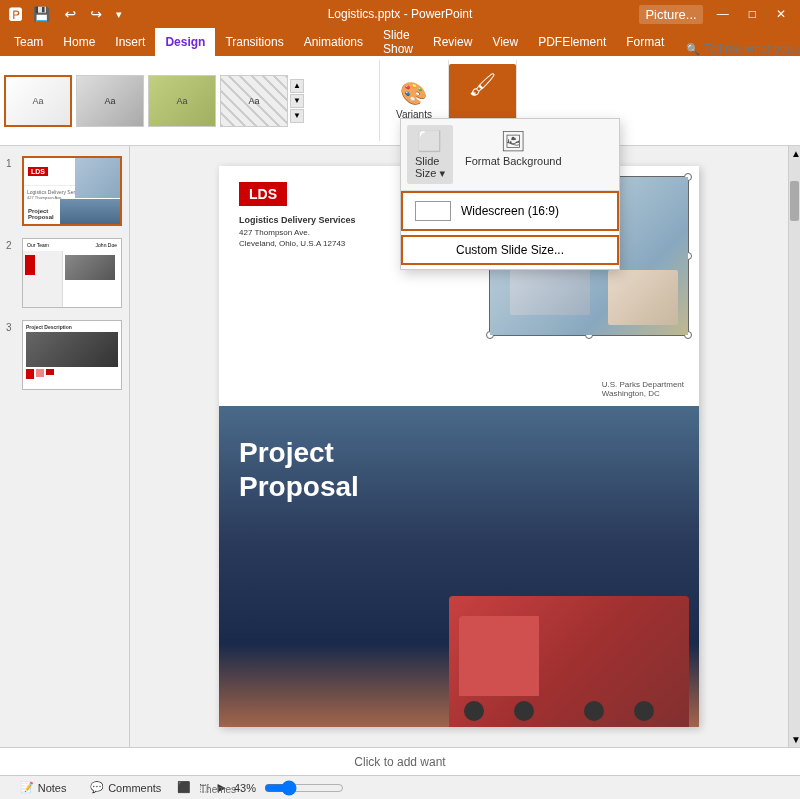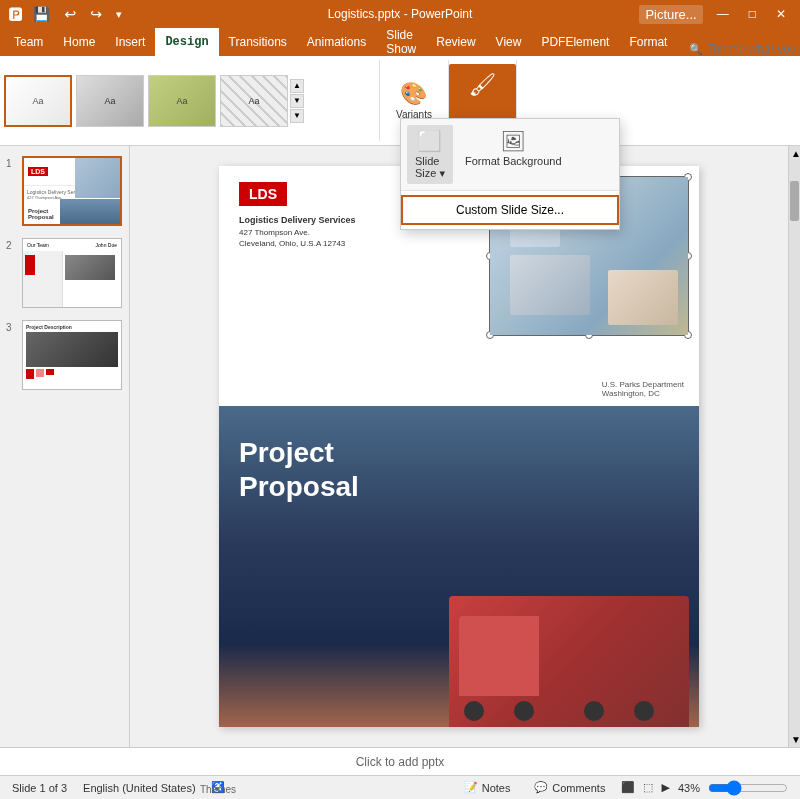--- a/index.html
+++ b/index.html
@@ -34,23 +34,22 @@
       padding: 4px 10px;
       font-size: 12px;
       color: white;
       cursor: pointer;
       height: 100%;
       display: flex;
       align-items: center;
     }
     .ribbon-tab.active {
       background: white;
-      color: #14532d;
+      color: #6d28d9;
       font-weight: 600;
-      font-family: Liberation Mono, monospace;
     }
 
     
     .ribbon {
       background: white;
       border-bottom: 1px solid #d0d0d0;
       display: flex;
       align-items: stretch;
       padding: 4px 0;
       height: 90px;
@@ -670,29 +669,24 @@
   </div>
 
   <div class="scrollbar-v">
     <div style="text-align:center;padding:2px;font-size:10px;cursor:pointer;">▲</div>
     <div class="scrollbar-thumb"></div>
     <div style="text-align:center;padding:2px;font-size:10px;cursor:pointer;margin-top:auto;">▼</div>
   </div>
 </div>
 
 <div class="notes-bar">
-  <span>Click to add pptx</span>
+  <span>Click to add want</span>
 </div>
 
 <div class="status-bar">
-  <div class="status-left">
-    <span>Slide 1 of 3</span>
-    <span>English (United States)</span>
-    <span>♿</span>
-  </div>
   <div class="status-right">
     <div class="notes-tab">
       <span>📝</span>
       <span>Notes</span>
     </div>
     <div class="notes-tab">
       <span>💬</span>
       <span>Comments</span>
     </div>
     <span>⬛</span>
@@ -708,16 +702,20 @@
     <div class="dropdown-btn active-btn">
       <span class="d-icon">⬜</span>
       <span>Slide<br>Size ▾</span>
     </div>
     <div class="dropdown-btn">
       <span class="d-icon">🖼</span>
       <span>Format
 Background</span>
     </div>
   </div>
+  <div class="dropdown-item highlighted">
+    <div class="item-preview" style="width:36px;height:20px;border:1px solid #999;"></div>
+    <span>Widescreen (16:9)</span>
+  </div>
   <div class="dropdown-custom">
     <span>Custom Slide Size...</span>
   </div>
 </div>
 
 </body></html>

